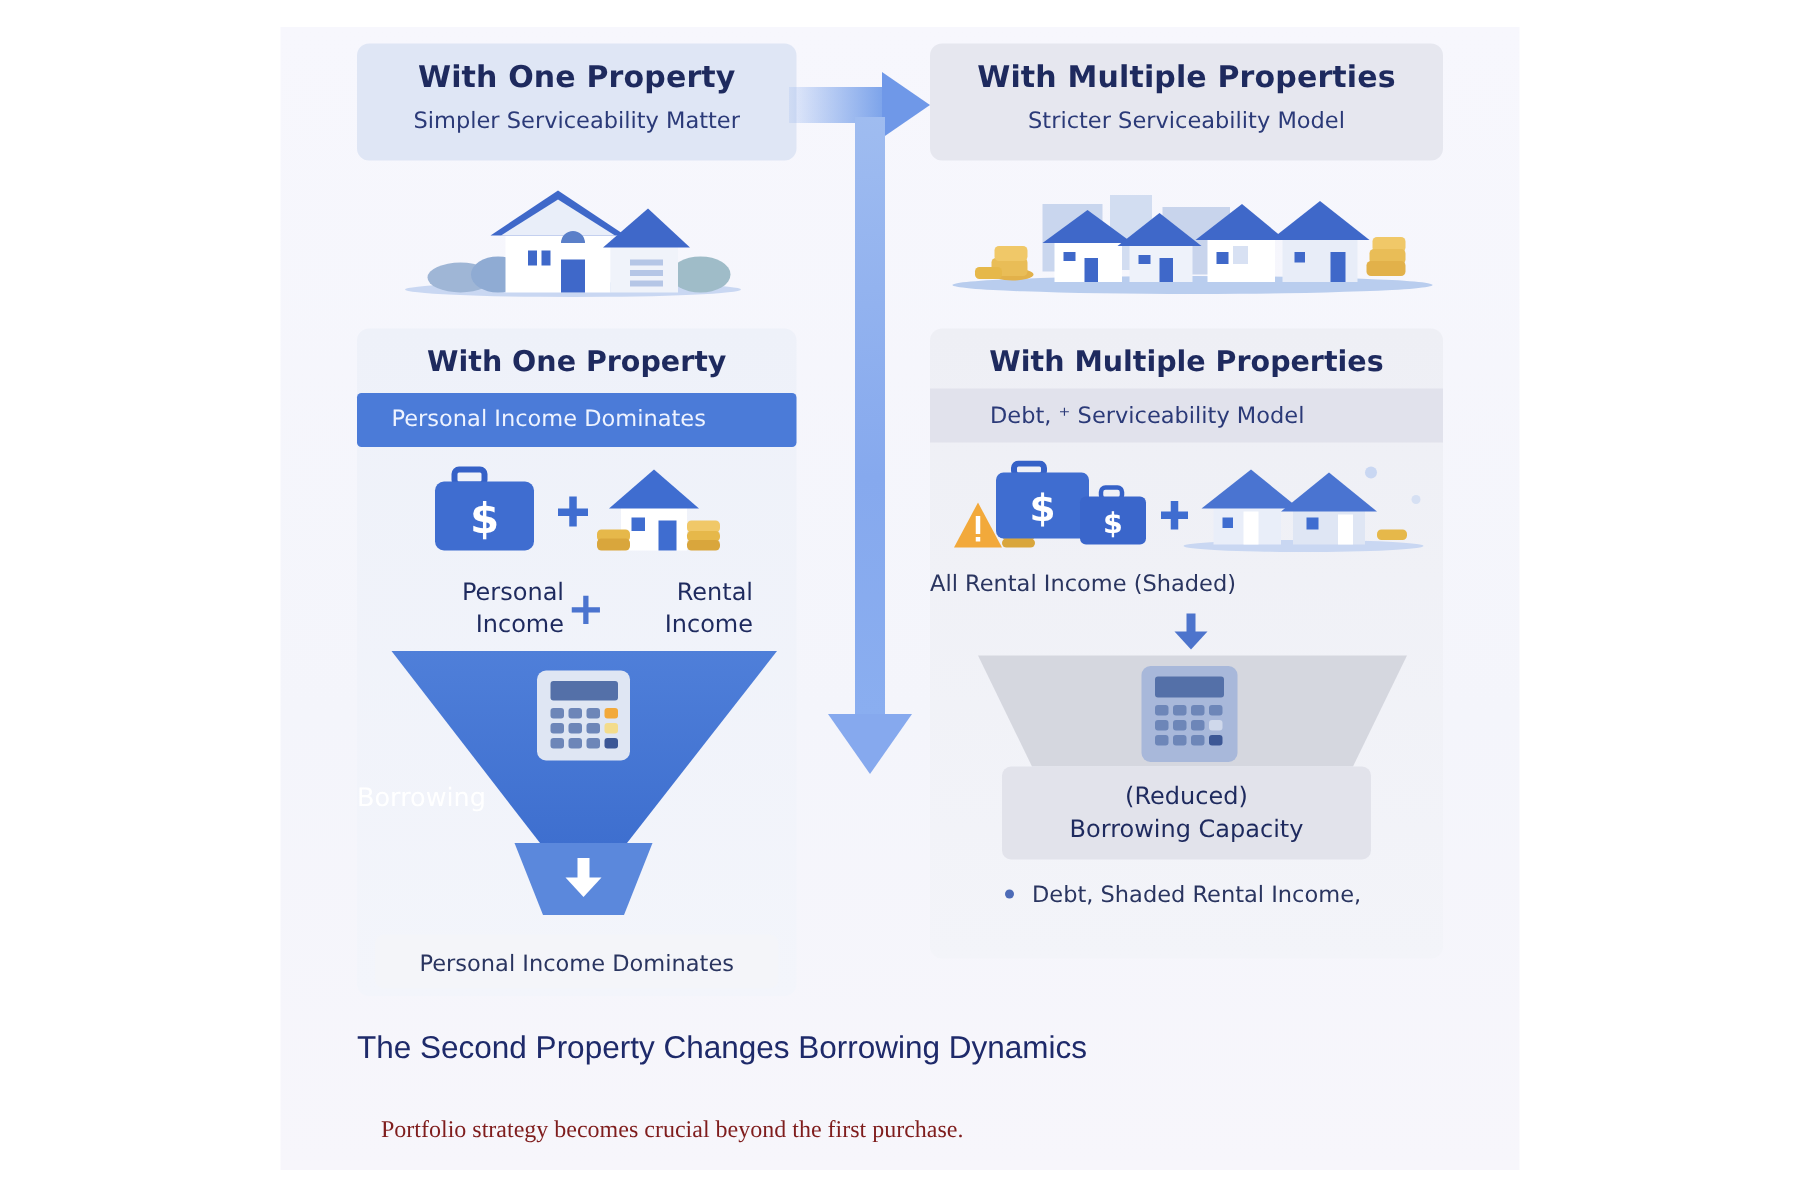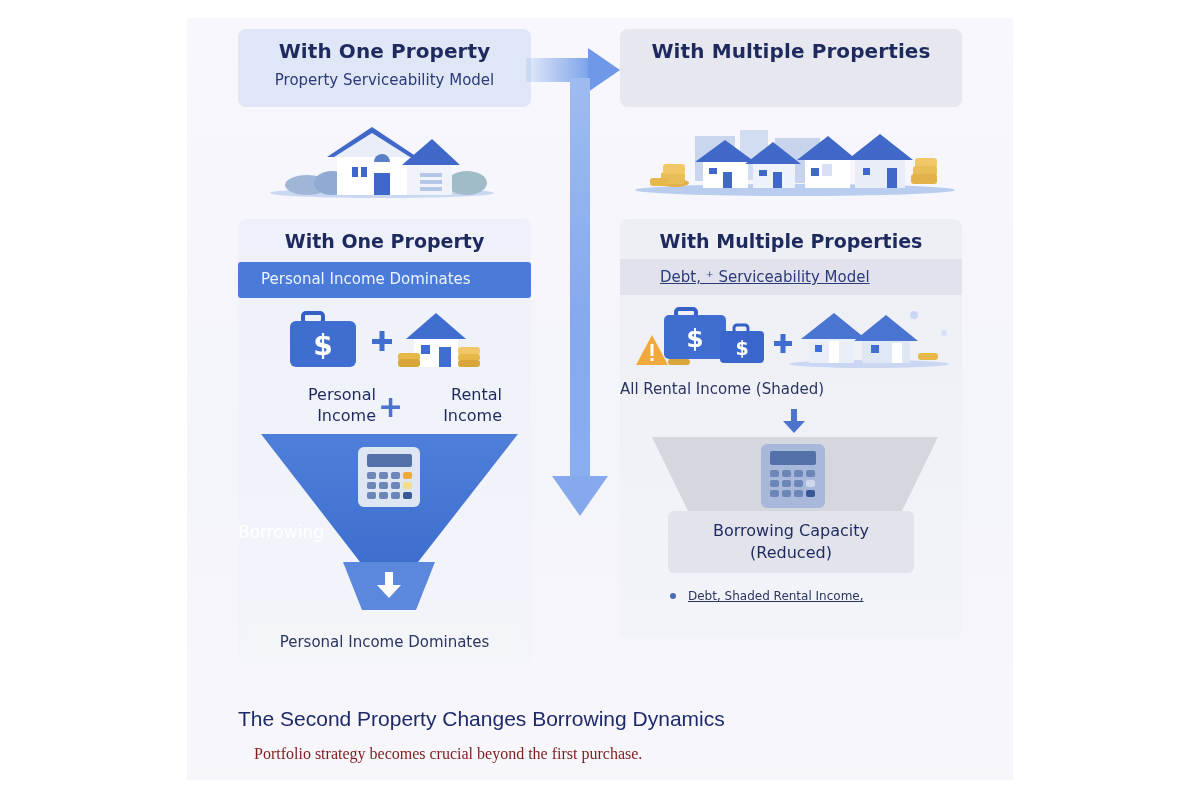--- a/index.html
+++ b/index.html
@@ -36,51 +36,52 @@
   .illus.multi { left: 625px; top: 128px; width: 340px; height: 70px; }
 
   
   .panel { position: absolute; border-radius: 8px; }
   .panel.left { left: 238px; top: 219px; width: 293px; height: 445px; background: linear-gradient(180deg,#eef1f9,#f3f5fb); }
   .panel.right { left: 620px; top: 219px; width: 342px; height: 420px; background: linear-gradient(180deg,#eeeff5,#f3f4f9); }
   .panel .ptitle { text-align: center; font-size: 19px; font-weight: 600; color: #1e2a5e; margin-top: 11px; }
 
   .band { position: absolute; left: 0; right: 0; height: 36px; font-size: 15px; }
   .panel.left .band { top: 43px; background: #4b7bd8; color: #eef3ff; border-radius: 3px; padding: 8px 0 0 23px; }
-  .panel.right .band { top: 40px; background: #e1e2ec; color: #2b3a78; padding: 9px 0 16px 40px; text-decoration: underline; }
+  .panel.right .band { top: 40px; background: #e1e2ec; color: #2b3a78; padding: 9px 0 16px 40px; }
   .inc-labels { position: absolute; left: 0; right: 0; top: 165px; height: 48px; font-size: 16px; color: #1e2a5e; }
   .inc-labels .a { position: absolute; left: 38px; width: 100px; text-align: right; line-height: 21px; }
   .inc-labels .b { position: absolute; left: 174px; width: 90px; text-align: right; line-height: 21px; }
   .inc-labels .plus { position: absolute; left: 140px; top: 5px; font-size: 30px; color: #4b74cf; font-weight: 700; }
 
   .funnel-text { position: absolute; left: 0; right: 0; top: 302px; text-align: left; color: #ffffff; font-size: 17px; line-height: 23px; }
   .foot-note { position: absolute; left: 12px; right: 12px; top: 404px; height: 36px; background: #f4f5f9; border-radius: 6px;
     text-align: center; font-size: 15px; color: #2a3560; padding-top: 10px; }
 
   .shaded-label { position: absolute; left: 0; right: 0; top: 161px; text-align: left; font-size: 15px; color: #2a3560; }
   .reduced-box { position: absolute; left: 48px; width: 246px; top: 292px; height: 62px; background: #e2e3eb; border-radius: 6px;
     text-align: center; font-size: 16px; color: #1e2a5e; line-height: 22px; padding-top: 9px; }
-  .bullets { position: absolute; left: 48px; top: 366px; font-size: 12px; color: #2a3560; line-height: 23px; list-style: none; text-decoration: underline; }
+  .bullets { position: absolute; left: 48px; top: 366px; font-size: 15px; color: #2a3560; line-height: 23px; list-style: none; }
   .bullets li { position: relative; padding-left: 20px; }
   .bullets li::before { content: ""; position: absolute; left: 2px; top: 8px; width: 6px; height: 6px; border-radius: 50%; background: #4d6bb7; }
 
-  .bottom-title { position: absolute; left: 238px; top: 707px; font-family: "Liberation Sans", sans-serif; font-size: 21px; color: #1e2a6a; }
+  .bottom-title { position: absolute; left: 238px; top: 687px; font-family: "Liberation Sans", sans-serif; font-size: 21px; color: #1e2a6a; }
   .bottom-sub { position: absolute; left: 254px; top: 745px; font-family: Liberation Serif, serif; font-size: 16px; color: #7f1d1d; }
 </style>
 </head>
 <body>
 
 <div class="canvas"></div>
 
 <div class="top-card left">
   <div class="t">With One Property</div>
-  <div class="s">Property Serviceability Model</div>
+  <div class="s">Simpler Serviceability Matter</div>
 </div>
 <div class="top-card right">
   <div class="t">With Multiple Properties</div>
+  <div class="s">Stricter Serviceability Model</div>
 </div>
 
 <div class="h-arrow-shaft"></div>
 <div class="h-arrow-head"></div>
 <div class="v-arrow-shaft"></div>
 <div class="v-arrow-head"></div>
 
 <svg class="illus one" viewBox="0 0 240 75">
   <ellipse cx="120" cy="68" rx="112" ry="5" fill="#c9d7f2"></ellipse>
   <ellipse cx="45" cy="60" rx="22" ry="10" fill="#9fb6d6"></ellipse>
@@ -275,22 +276,22 @@
         <rect x="120" y="83" width="9" height="7" rx="2"></rect>
           <rect x="132" y="83" width="9" height="7" rx="2"></rect>
           <rect x="144" y="83" width="9" height="7" rx="2"></rect>
       </g>
       <rect x="156" y="73" width="9" height="7" rx="2" fill="#cfd8eb"></rect>
       <rect x="156" y="83" width="9" height="7" rx="2" fill="#3c5795"></rect>
     </g>
   </svg>
 
   <div class="reduced-box">
+    <div>(Reduced)</div>
     <div>Borrowing Capacity</div>
-    <div>(Reduced)</div>
   </div>
 
   <ul class="bullets">
     <li>Debt, Shaded Rental Income,</li>
   </ul>
 </div>
 
 <div class="bottom-title">The Second Property Changes Borrowing Dynamics</div>
 <div class="bottom-sub">Portfolio strategy becomes crucial beyond the first purchase.</div>
 

